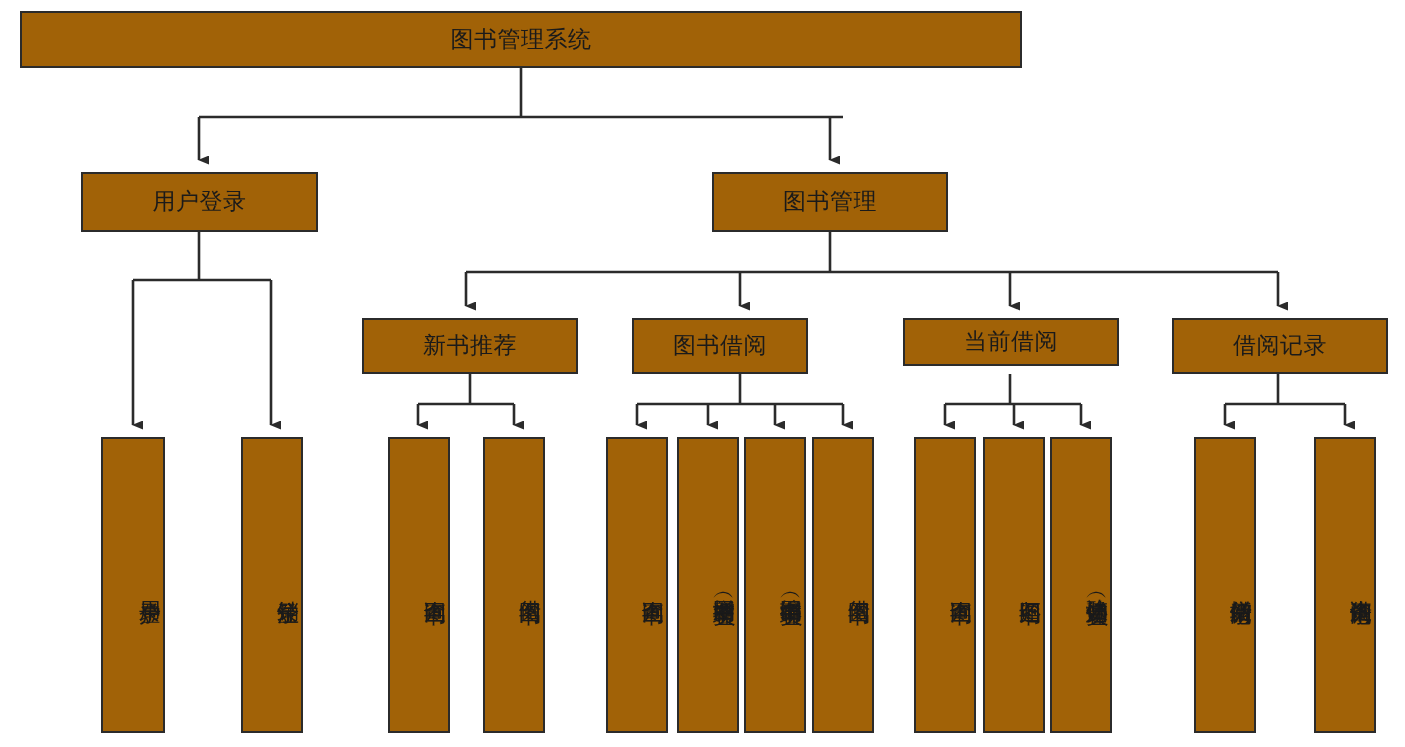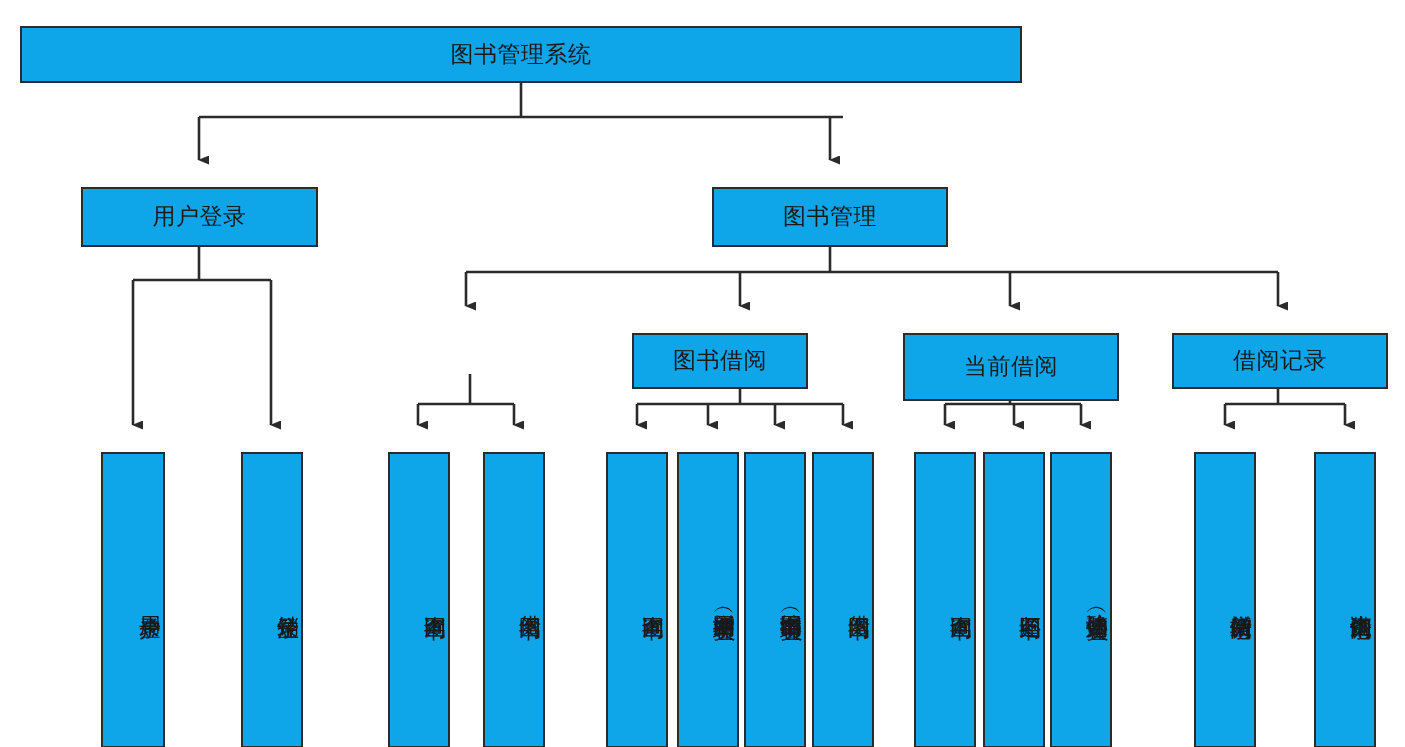--- a/index.html
+++ b/index.html
@@ -14,27 +14,26 @@
     position: relative;
     width: 1405px;
     height: 747px;
     background: #ffffff;
     overflow: hidden;
   }
   .node {
     position: absolute;
     box-sizing: border-box;
     border: 2px solid #2b2b2b;
-    background: #0ea5e9;
+    background: #a16207;
     display: flex;
     align-items: center;
     justify-content: center;
     color: #1a1a1a;
     line-height: 1.18;
-    margin-top: 15px;
   }
   .node.h {
     font-size: 23px;
     letter-spacing: 0.5px;
   }
   .node.v {
     writing-mode: vertical-rl;
     text-orientation: upright;
     font-size: 22px;
     letter-spacing: 1px;
@@ -117,24 +116,25 @@
       <path d="M1345,404 L1345,425" marker-end="url(#arr)"></path>
     </g>
   </svg>
 
   <div class="node h" style="left:20px;top:11px;width:1002px;height:57px;">图书管理系统</div>
 
   <div class="node h" style="left:81px;top:172px;width:237px;height:60px;">用户登录</div>
 
   <div class="node h" style="left:712px;top:172px;width:236px;height:60px;">图书管理</div>
 
+  <div class="node h" style="left:362px;top:318px;width:216px;height:56px;">新书推荐</div>
 
   <div class="node h" style="left:632px;top:318px;width:176px;height:56px;">图书借阅</div>
 
-  <div class="node h" style="left:903px;top:318px;width:216px;height:68px;">当前借阅</div>
+  <div class="node h" style="left:903px;top:318px;width:216px;height:48px;">当前借阅</div>
 
   <div class="node h" style="left:1172px;top:318px;width:216px;height:56px;">借阅记录</div>
 
   <div class="node v" style="left:101px;top:437px;width:64px;height:296px;">用户登录</div>
 
   <div class="node v" style="left:241px;top:437px;width:62px;height:296px;">注销登录</div>
 
   <div class="node v" style="left:388px;top:437px;width:62px;height:296px;">查询图书</div>
 
   <div class="node v" style="left:483px;top:437px;width:62px;height:296px;">借阅图书</div>

